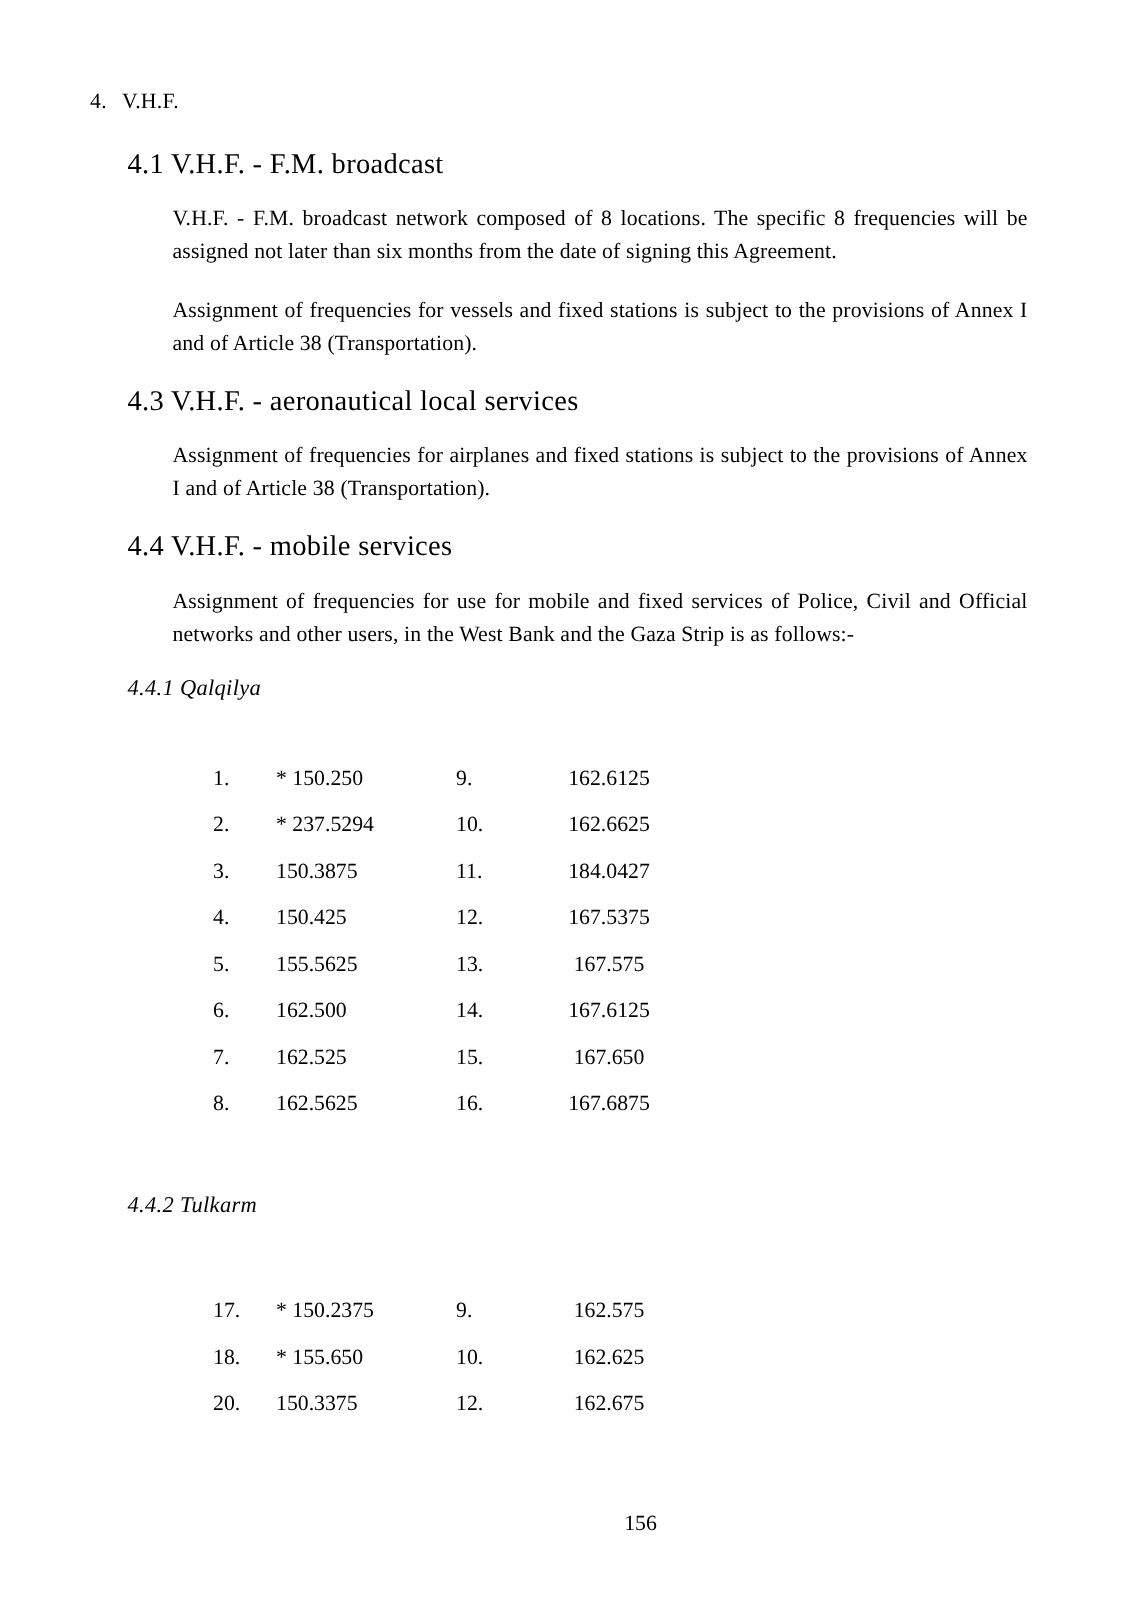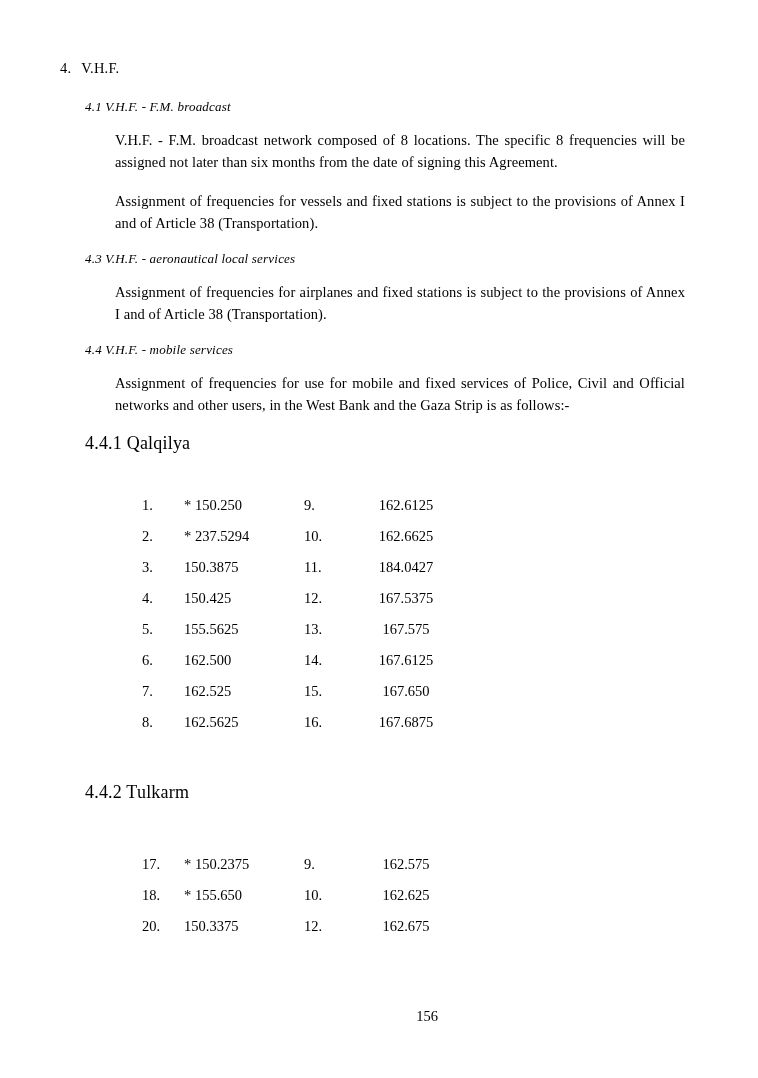--- a/index.html
+++ b/index.html
@@ -30,40 +30,40 @@
   }
 
   .h1 {
     font-size: 14.5px;
     margin: 0 0 22px 0;
     letter-spacing: 0.2px;
   }
   .h1 .num { margin-right: 10px; }
 
   .h2 {
-    font-size: 13px;
+    font-size: 19px;
     margin: 0 0 14px 0;
     padding-left: 25px;
     letter-spacing: 0.2px;
-    font-style: italic;
   }
   .para {
     font-size: 14.5px;
     margin: 0 0 16px 0;
     padding-left: 55px;
     padding-right: 15px;
     text-align: justify;
     line-height: 1.55;
     letter-spacing: 0.1px;
   }
   .h3 {
-    font-size: 18px;
+    font-size: 15px;
     margin: 0 0 10px 0;
     padding-left: 25px;
     letter-spacing: 0.2px;
+    font-style: italic;
   }
   .spacer-lg { height: 26px; }
   .spacer-md { height: 18px; }
   .spacer-sm { height: 10px; }
 
   table.freq {
     border-collapse: collapse;
     margin-left: 82px;
     font-size: 14.5px;
   }

